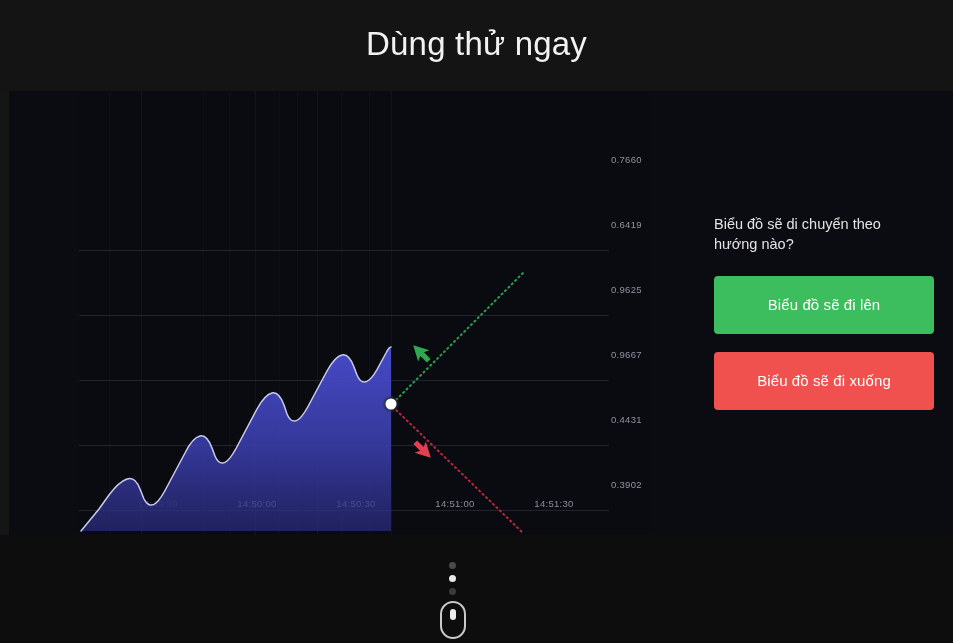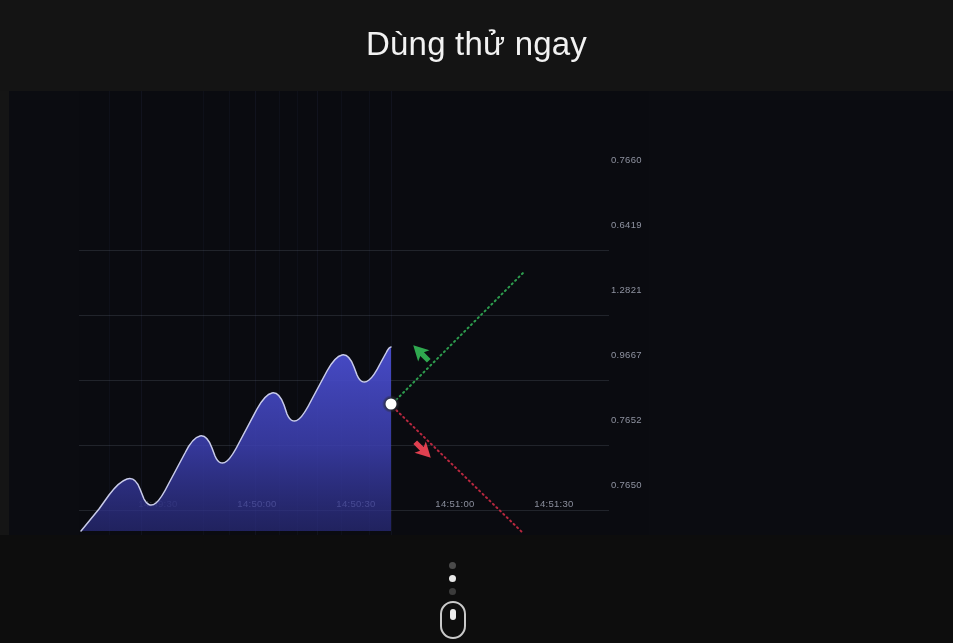--- a/index.html
+++ b/index.html
@@ -121,24 +121,24 @@
       <div class="hline" style="top:159px"></div>
       <div class="hline" style="top:224px"></div>
       <div class="hline" style="top:289px"></div>
       <div class="hline" style="top:354px"></div>
       <div class="hline" style="top:419px"></div>
 
     </div>
 
     <div class="ytick" style="top:68px">0.7660</div>
     <div class="ytick" style="top:133px">0.6419</div>
-    <div class="ytick" style="top:198px">1.2821</div>
+    <div class="ytick" style="top:198px">0.9625</div>
     <div class="ytick" style="top:263px">0.9667</div>
-    <div class="ytick" style="top:328px">0.7652</div>
-    <div class="ytick" style="top:393px">0.7650</div>
+    <div class="ytick" style="top:328px">0.4431</div>
+    <div class="ytick" style="top:393px">0.3902</div>
 
     <div class="xtick dim" style="left:149px">14:49:30</div>
     <div class="xtick" style="left:248px">14:50:00</div>
     <div class="xtick" style="left:347px">14:50:30</div>
     <div class="xtick" style="left:446px">14:51:00</div>
     <div class="xtick" style="left:545px">14:51:30</div>
 
     <svg class="chart-svg" viewBox="0 0 953 444">
       <defs>
         <linearGradient id="areaFill" x1="0" y1="0" x2="0" y2="1">
@@ -195,20 +195,25 @@
         </g>
       </g>
 
       <g>
         <circle cx="382" cy="313" r="9" fill="url(#dotHalo)"></circle>
         <circle cx="382" cy="313" r="5.5" fill="#ffffff"></circle>
       </g>
     </svg>
   </div>
 
+  <div class="side">
+    <div class="side-question">Biểu đồ sẽ di chuyển theo hướng nào?</div>
+    <button class="choice up">Biểu đồ sẽ đi lên</button>
+    <button class="choice down">Biểu đồ sẽ đi xuống</button>
+  </div>
 
   <div class="footer">
     <div class="dots">
       <span class="dot"></span>
       <span class="dot active"></span>
       <span class="dot faint"></span>
     </div>
   </div>
   <div class="mouse">
     <span class="mouse-wheel"></span>

